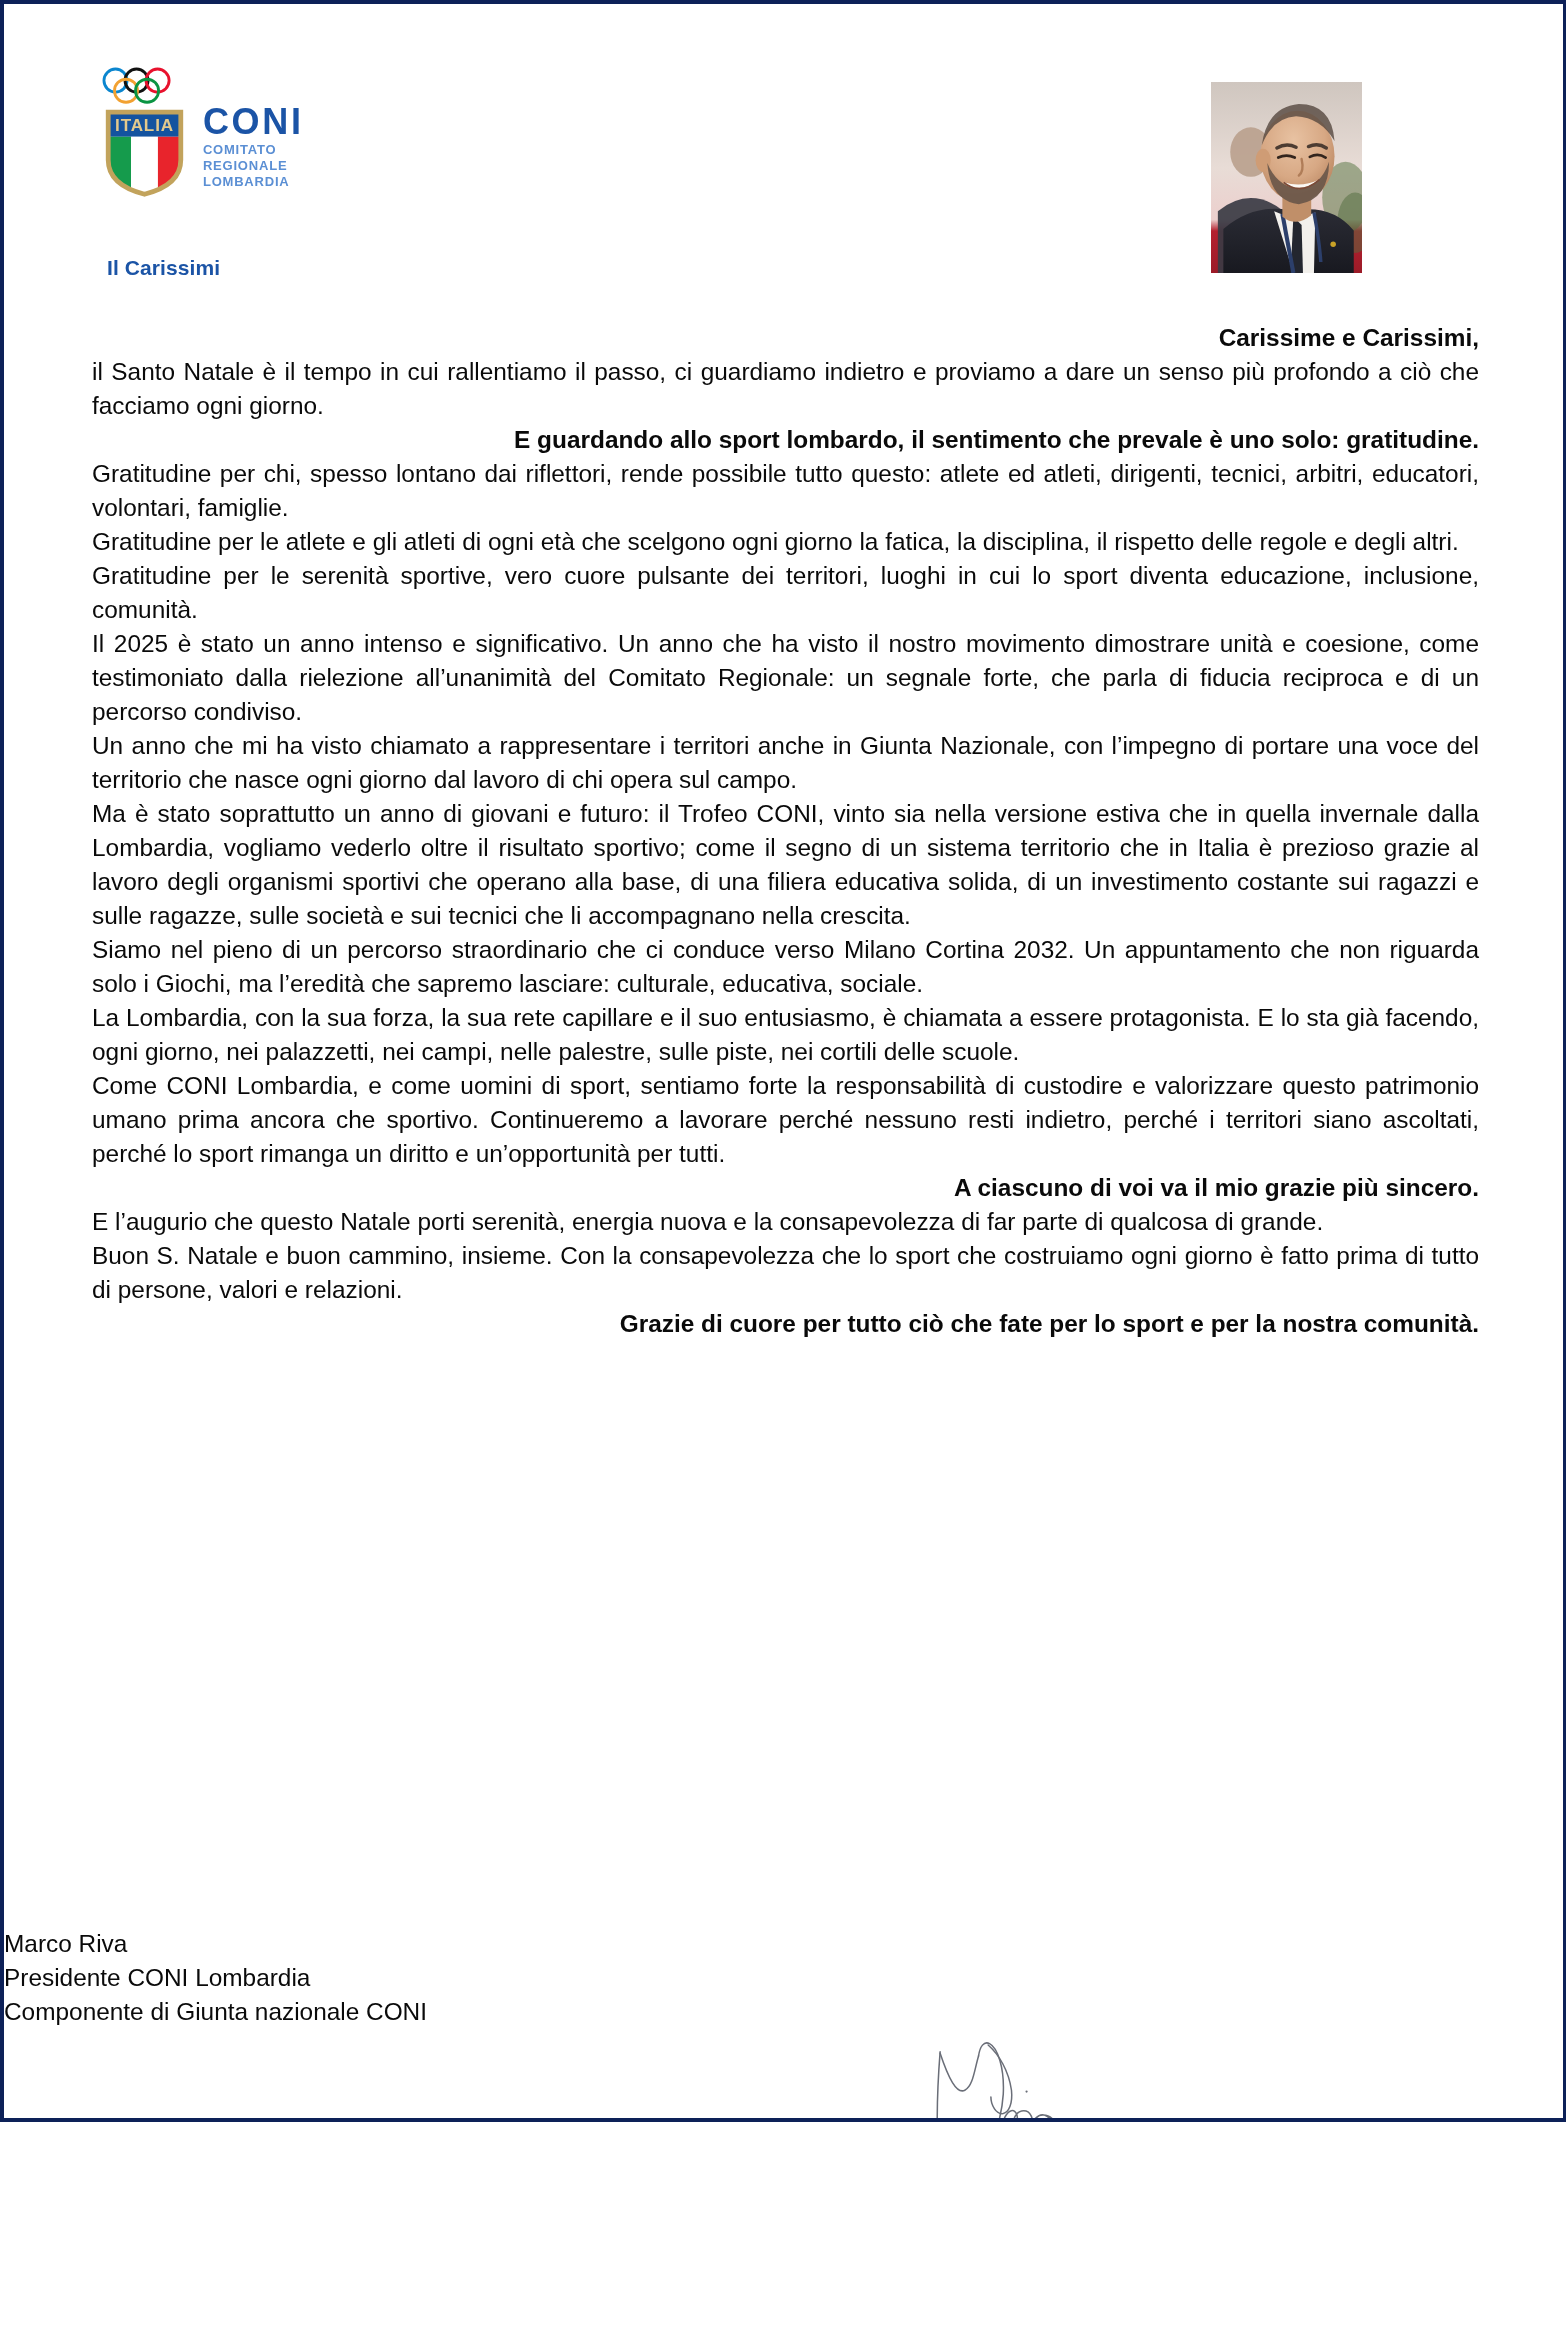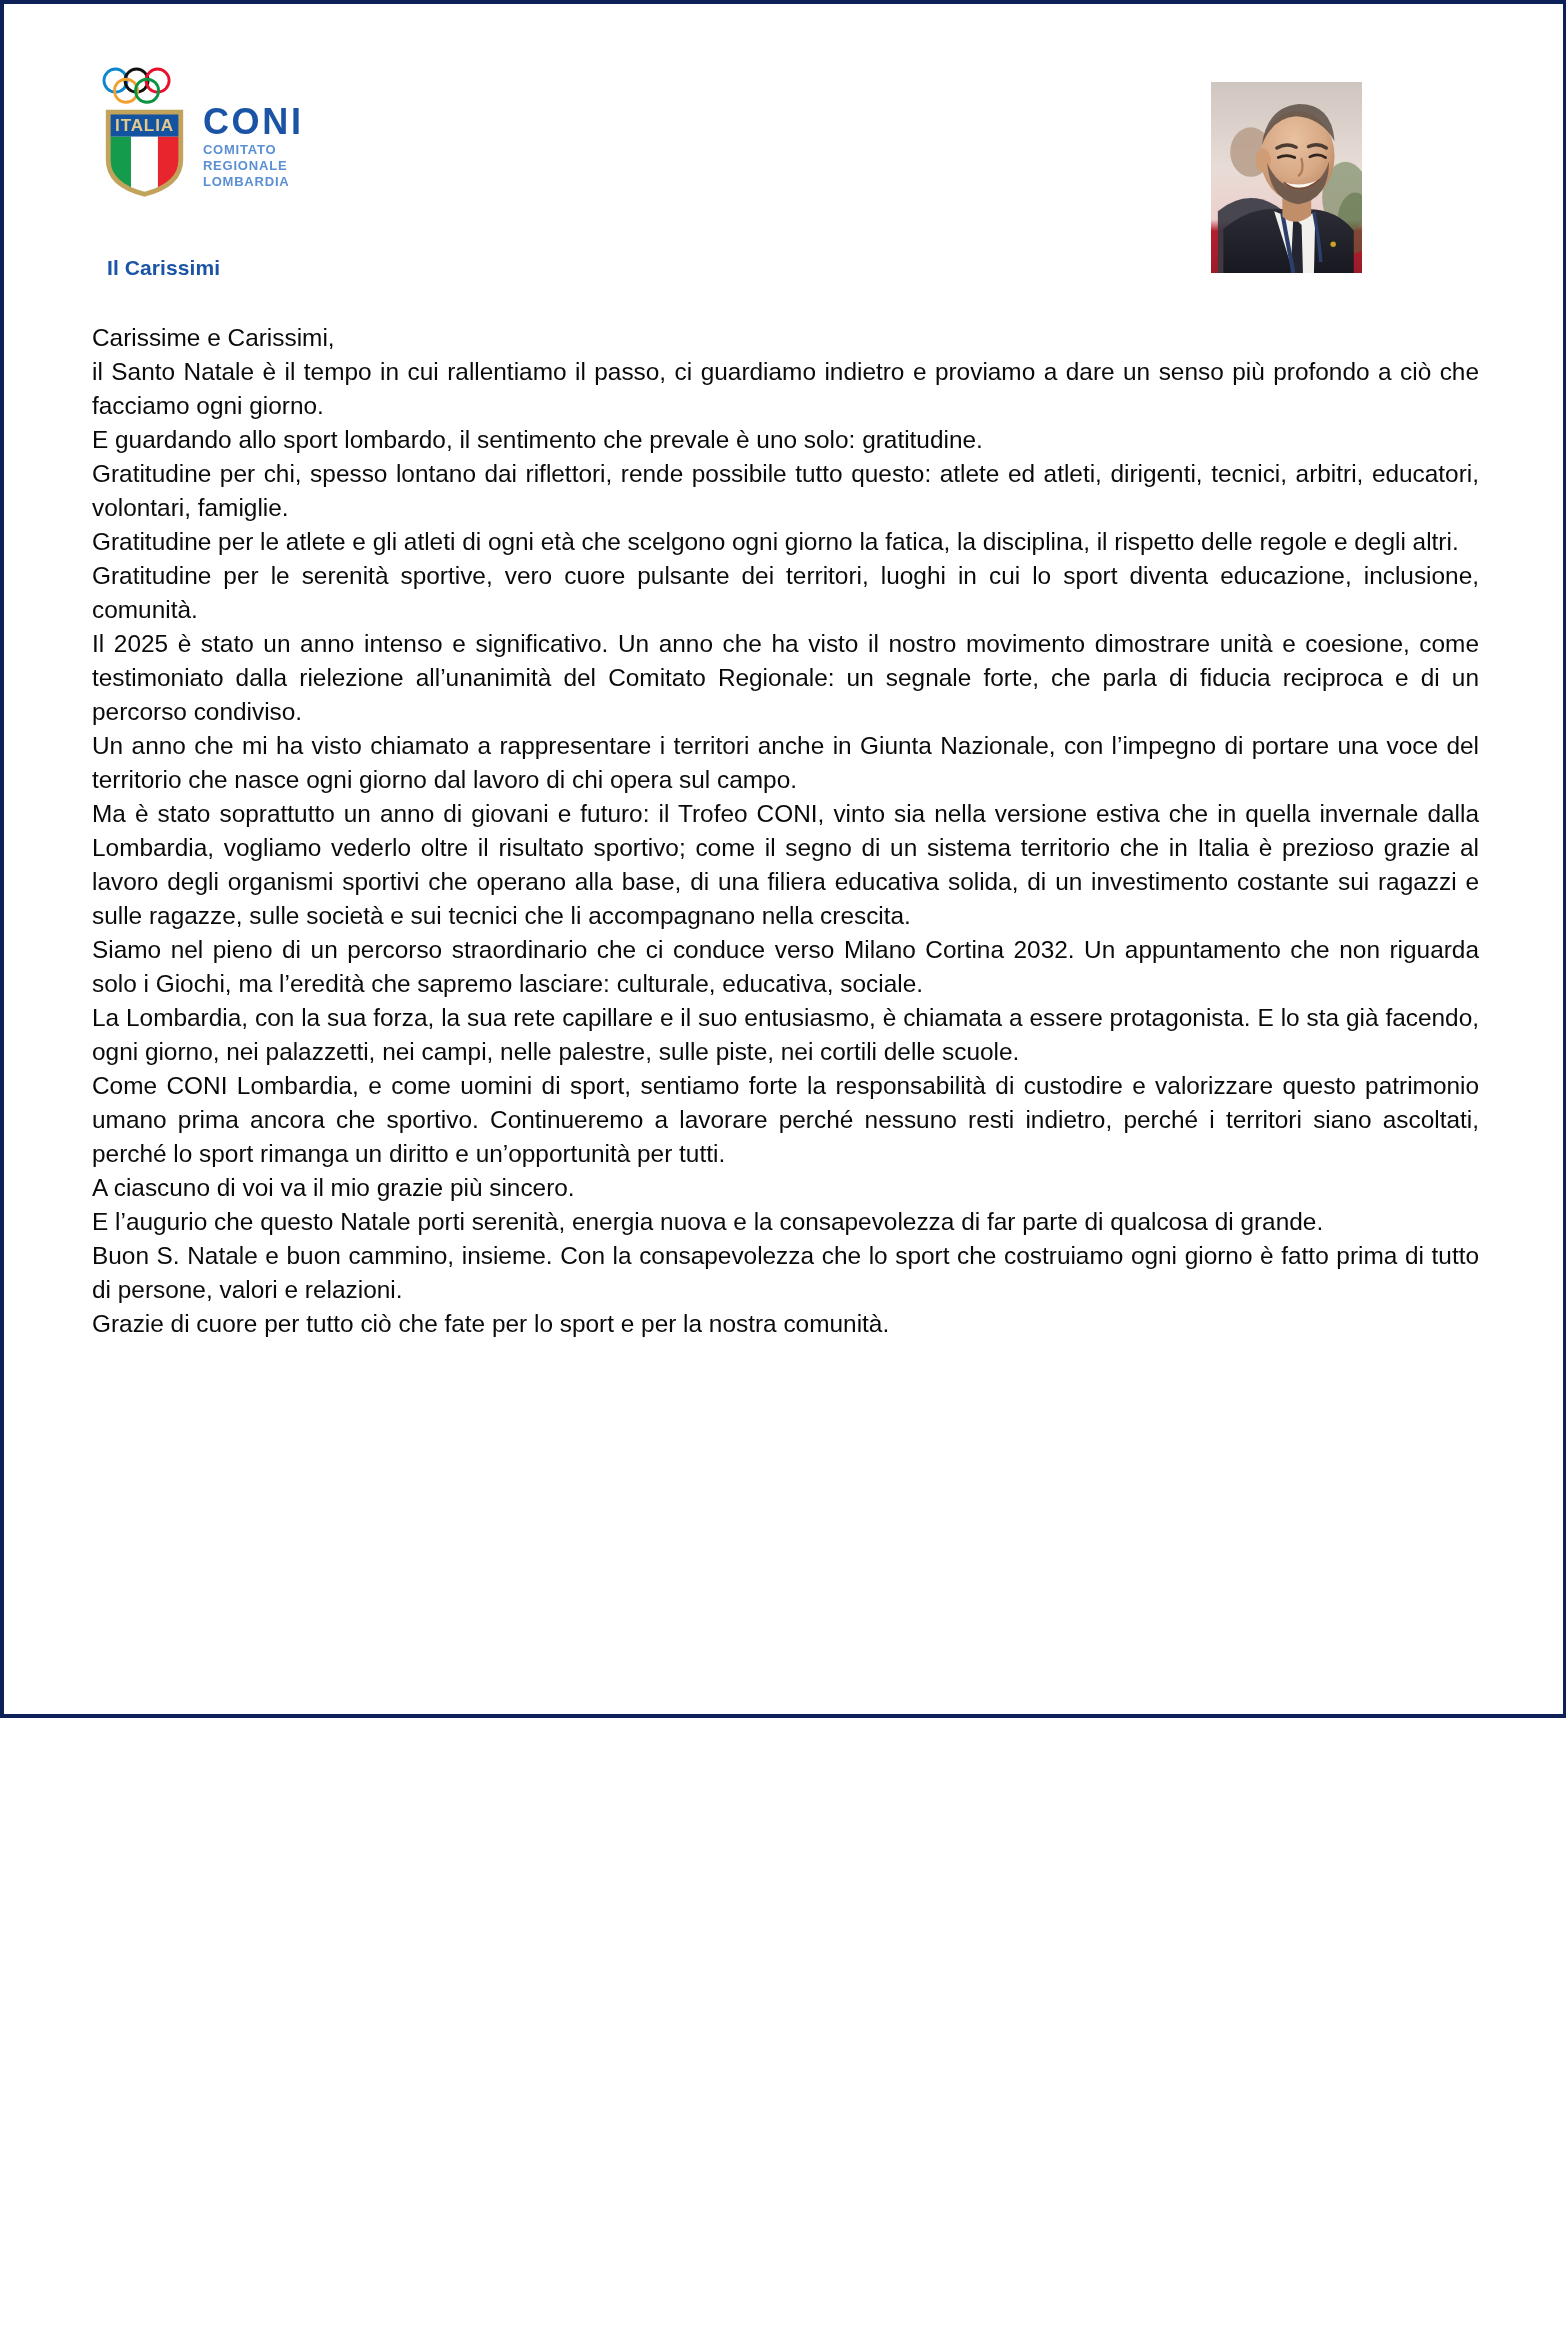--- a/index.html
+++ b/index.html
@@ -3,21 +3,21 @@
 <meta charset="utf-8">
 <style>
   html, body {
     margin: 0;
     padding: 0;
     background: #ffffff;
   }
   .page {
     position: relative;
     width: 1567px;
-    height: 1718px;
+    height: 2122px;
     background: #ffffff;
     box-sizing: border-box;
     border: 4.8px solid #0d2158;
     overflow: hidden;
     font-family: "Liberation Sans", sans-serif;
   }
 
   
   .header {
     position: absolute;
@@ -106,21 +106,22 @@
     text-align: justify;
     font-family: "Liberation Sans", sans-serif;
     font-weight: 400;
   }
   .body-text p {
     margin: 0;
   }
   .body-text p.spaced {
   }
   .body-text p.last-line {
-    text-align: left;
+    text-align: right;
+    font-weight: bold;
   }
 
   
   .signoff {
     position: absolute;
     left: 0;
     right: 0;
     top: 1923px;
     text-align: left;
     font-size: 24.4px;

